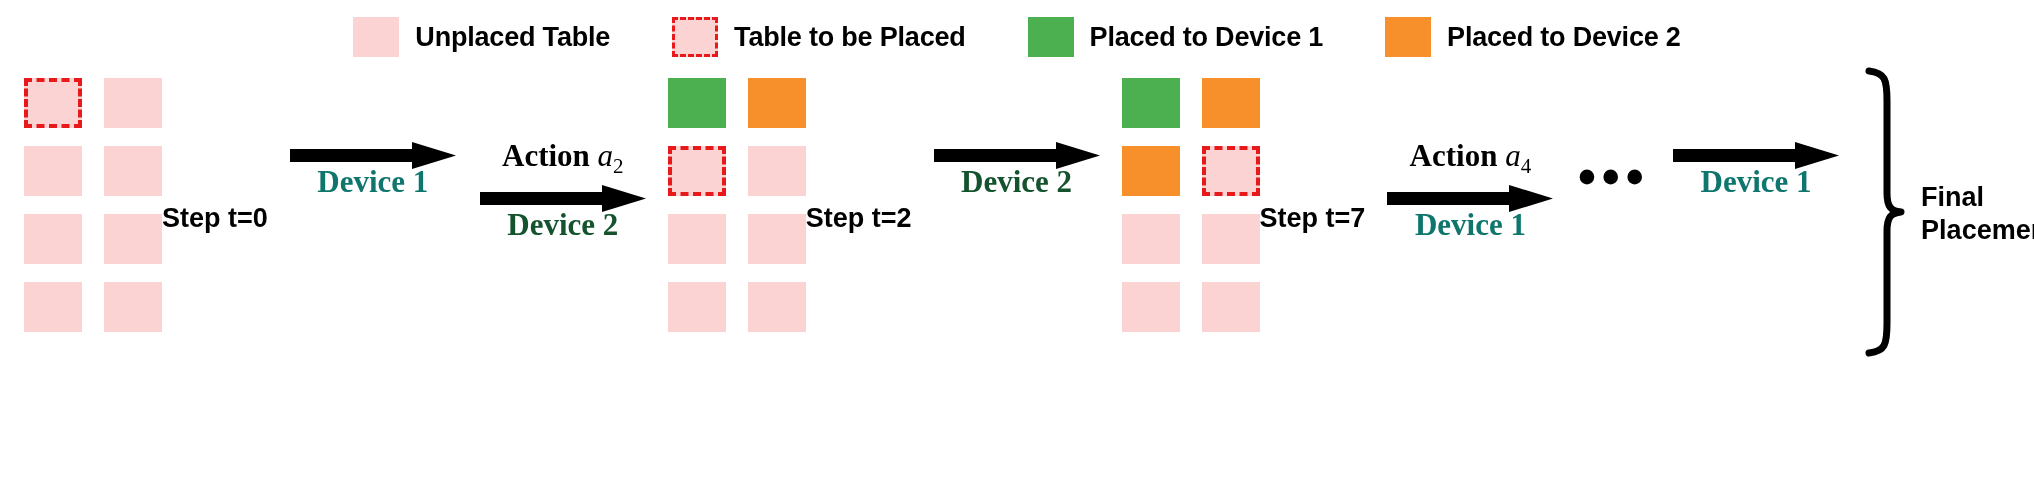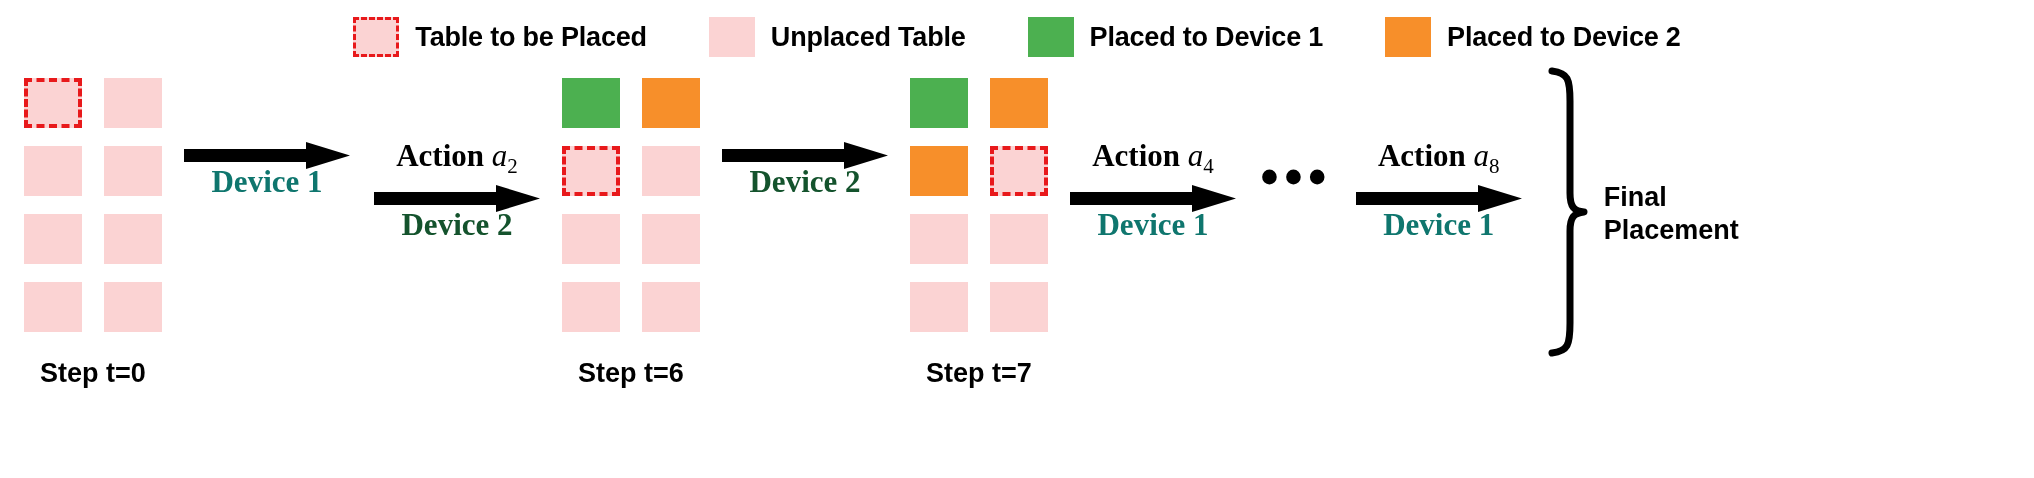--- a/index.html
+++ b/index.html
@@ -58,21 +58,21 @@
     height: 270px;
     display: flex;
     align-items: flex-start;
     justify-content: flex-start;
   }
 
   
   .step-group {
     position: relative;
     display: flex;
-    flex-direction: column;
+    flex-direction: row;
     align-items: center;
     flex: 0 0 auto;
   }
   .grid {
     display: grid;
     grid-template-columns: repeat(2, 58px);
     grid-template-rows: repeat(4, 50px);
     column-gap: 22px;
     row-gap: 18px;
   }
@@ -174,27 +174,27 @@
   }
 </style>
 </head>
 <body>
 
 <div id="page">
 
   <div class="legend">
 
     <div class="legend-item">
+      <span class="legend-swatch" style="background:#fbd3d3;"></span>
+      <span class="legend-label">Unplaced Table</span>
+    </div>
+
+    <div class="legend-item">
       <span class="legend-swatch dashed" style="background:#fbd3d3;"></span>
       <span class="legend-label">Table to be Placed</span>
-    </div>
-
-    <div class="legend-item">
-      <span class="legend-swatch" style="background:#fbd3d3;"></span>
-      <span class="legend-label">Unplaced Table</span>
     </div>
 
     <div class="legend-item">
       <span class="legend-swatch" style="background:#4cb050;"></span>
       <span class="legend-label">Placed to Device 1</span>
     </div>
 
     <div class="legend-item">
       <span class="legend-swatch" style="background:#f78f2a;"></span>
       <span class="legend-label">Placed to Device 2</span>
@@ -235,21 +235,21 @@
         <div class="grid">
           <div class="cell device1"></div>
           <div class="cell device2"></div>
           <div class="cell target"></div>
           <div class="cell unplaced"></div>
           <div class="cell unplaced"></div>
           <div class="cell unplaced"></div>
           <div class="cell unplaced"></div>
           <div class="cell unplaced"></div>
         </div>
-        <div class="step-label">Step t=6</div>
+        <div class="step-label">Step t=2</div>
       </div>
       <div class="action-group" style="margin: 62px 10px 0px;">
         <div class="arrow"><svg width="170" height="30" viewBox="0 0 170 30">
             <rect x="2" y="9" width="126" height="13" fill="#000"></rect>
             <polygon points="124,2 168,15.5 124,29" fill="#000"></polygon>
           </svg></div>
         <div class="device-name device-2">Device 2</div>
       </div>
       <div class="step-group" style="margin: 0px 10px;">
         <div class="grid">
@@ -267,21 +267,20 @@
       <div class="action-group" style="margin: 62px 10px 0px;">
         <div class="action-name">Action <span class="sub">a<sub>4</sub></span></div>
         <div class="arrow"><svg width="170" height="30" viewBox="0 0 170 30">
             <rect x="2" y="9" width="126" height="13" fill="#000"></rect>
             <polygon points="124,2 168,15.5 124,29" fill="#000"></polygon>
           </svg></div>
         <div class="device-name device-1">Device 1</div>
       </div>
       <div class="ellipsis">•••</div>
       <div class="action-group" style="margin: 62px 10px 0px;">
-        <div class="action-name">Action <span class="sub">a<sub>8</sub></span></div>
         <div class="arrow"><svg width="170" height="30" viewBox="0 0 170 30">
             <rect x="2" y="9" width="126" height="13" fill="#000"></rect>
             <polygon points="124,2 168,15.5 124,29" fill="#000"></polygon>
           </svg></div>
         <div class="device-name device-1">Device 1</div>
       </div>
       <div class="final-group">
         <div class="brace"><svg width="40" height="290" viewBox="0 0 40 290">
             <path d="M4 4 C 20 6, 22 12, 22 34 L22 126 C22 140, 26 144, 36 145 C26 146, 22 150, 22 164 L22 256 C22 278, 20 284, 4 286" fill="none" stroke="#000" stroke-width="7" stroke-linecap="round" stroke-linejoin="round"></path>
           </svg></div>

